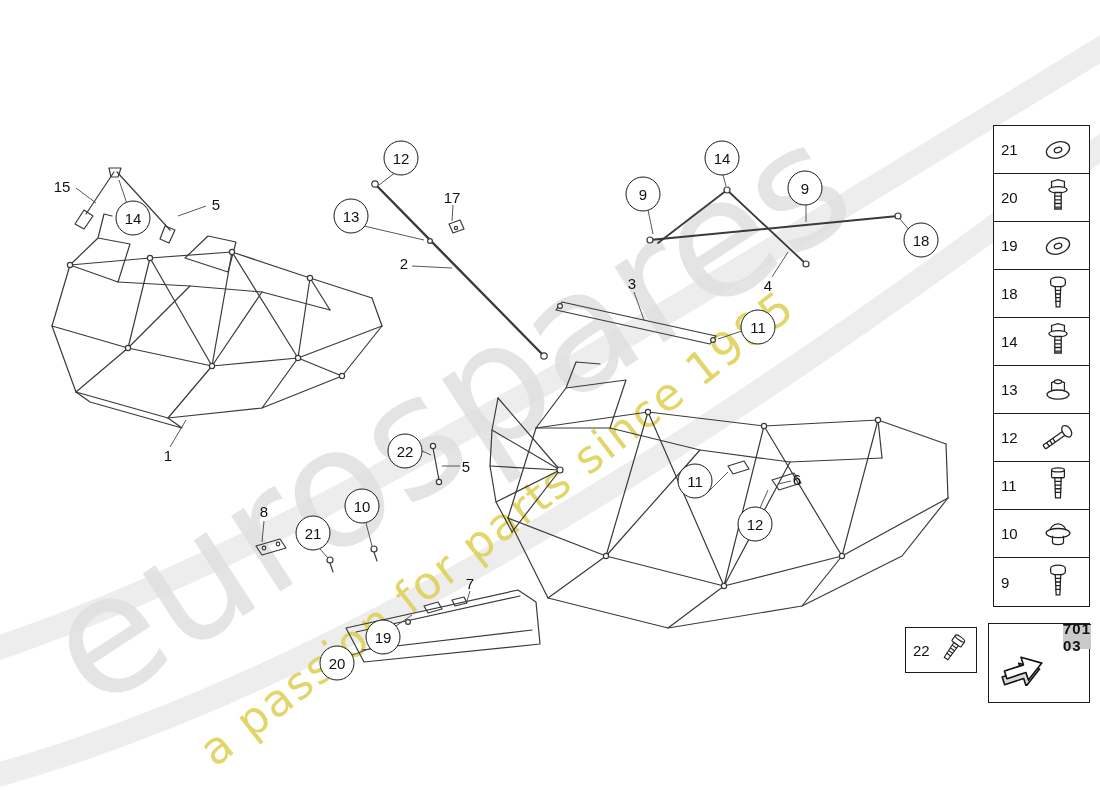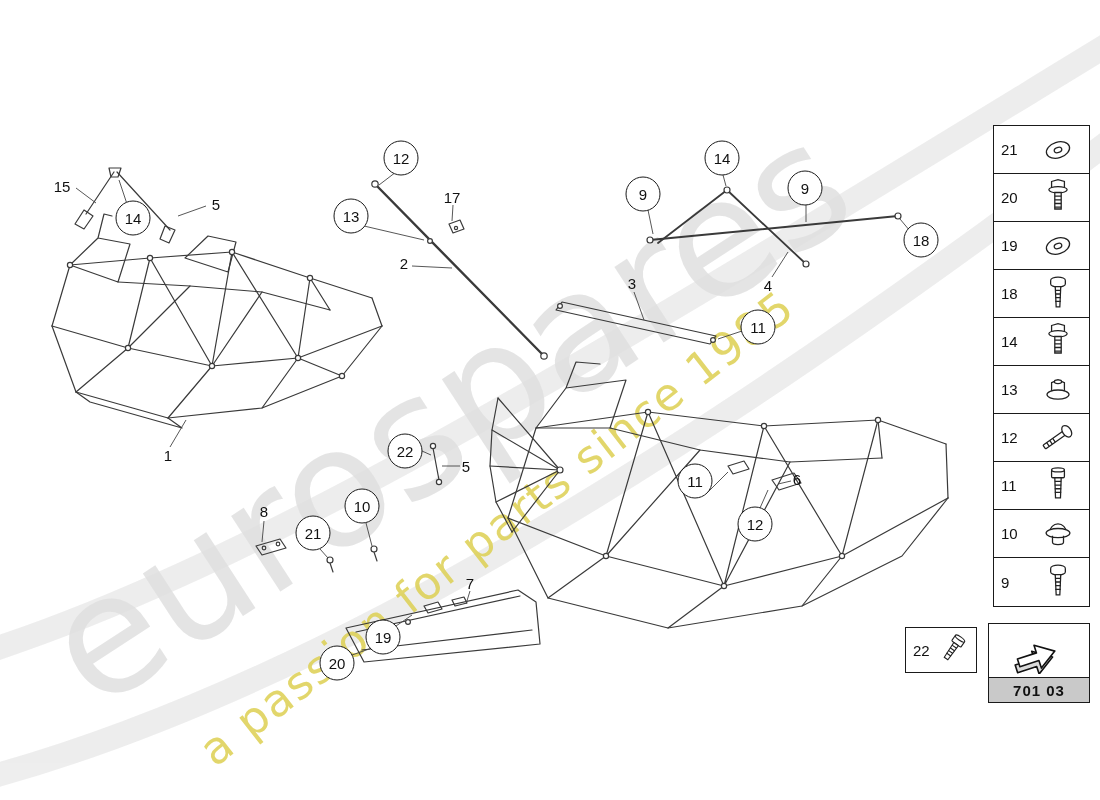--- a/index.html
+++ b/index.html
@@ -23,21 +23,21 @@
   .row-num{font-size:15px;padding-left:7px;width:26px;}
   .part-icon{margin-left:auto;margin-right:12px;}
   
   .fastener-box{position:absolute;left:905px;top:627px;width:72px;height:46px;
                 border:1.5px solid #1a1a1a;background:#fff;display:flex;align-items:center;
                 box-sizing:border-box;}
   .fastener-box .row-num{width:22px;}
   .fastener-box .part-icon{margin-right:8px;transform:rotate(35deg);}
   
   .code-box{position:absolute;left:988px;top:623px;width:102px;height:80px;
-            border:1.5px solid #1a1a1a;background:#fff;display:flex;flex-direction:column;
+            border:1.5px solid #1a1a1a;background:#fff;display:flex;flex-direction:row;
             box-sizing:border-box;}
   .code-box .arrow-wrap{flex:1;display:flex;align-items:center;justify-content:center;}
   .code-box .code-strip{height:24px;background:#c9c9c9;border-top:1.5px solid #1a1a1a;
             display:flex;align-items:center;justify-content:center;font-size:15px;
             font-weight:bold;letter-spacing:1px;}
 </style>
 </head>
 <body>
 
 <div class="page">

